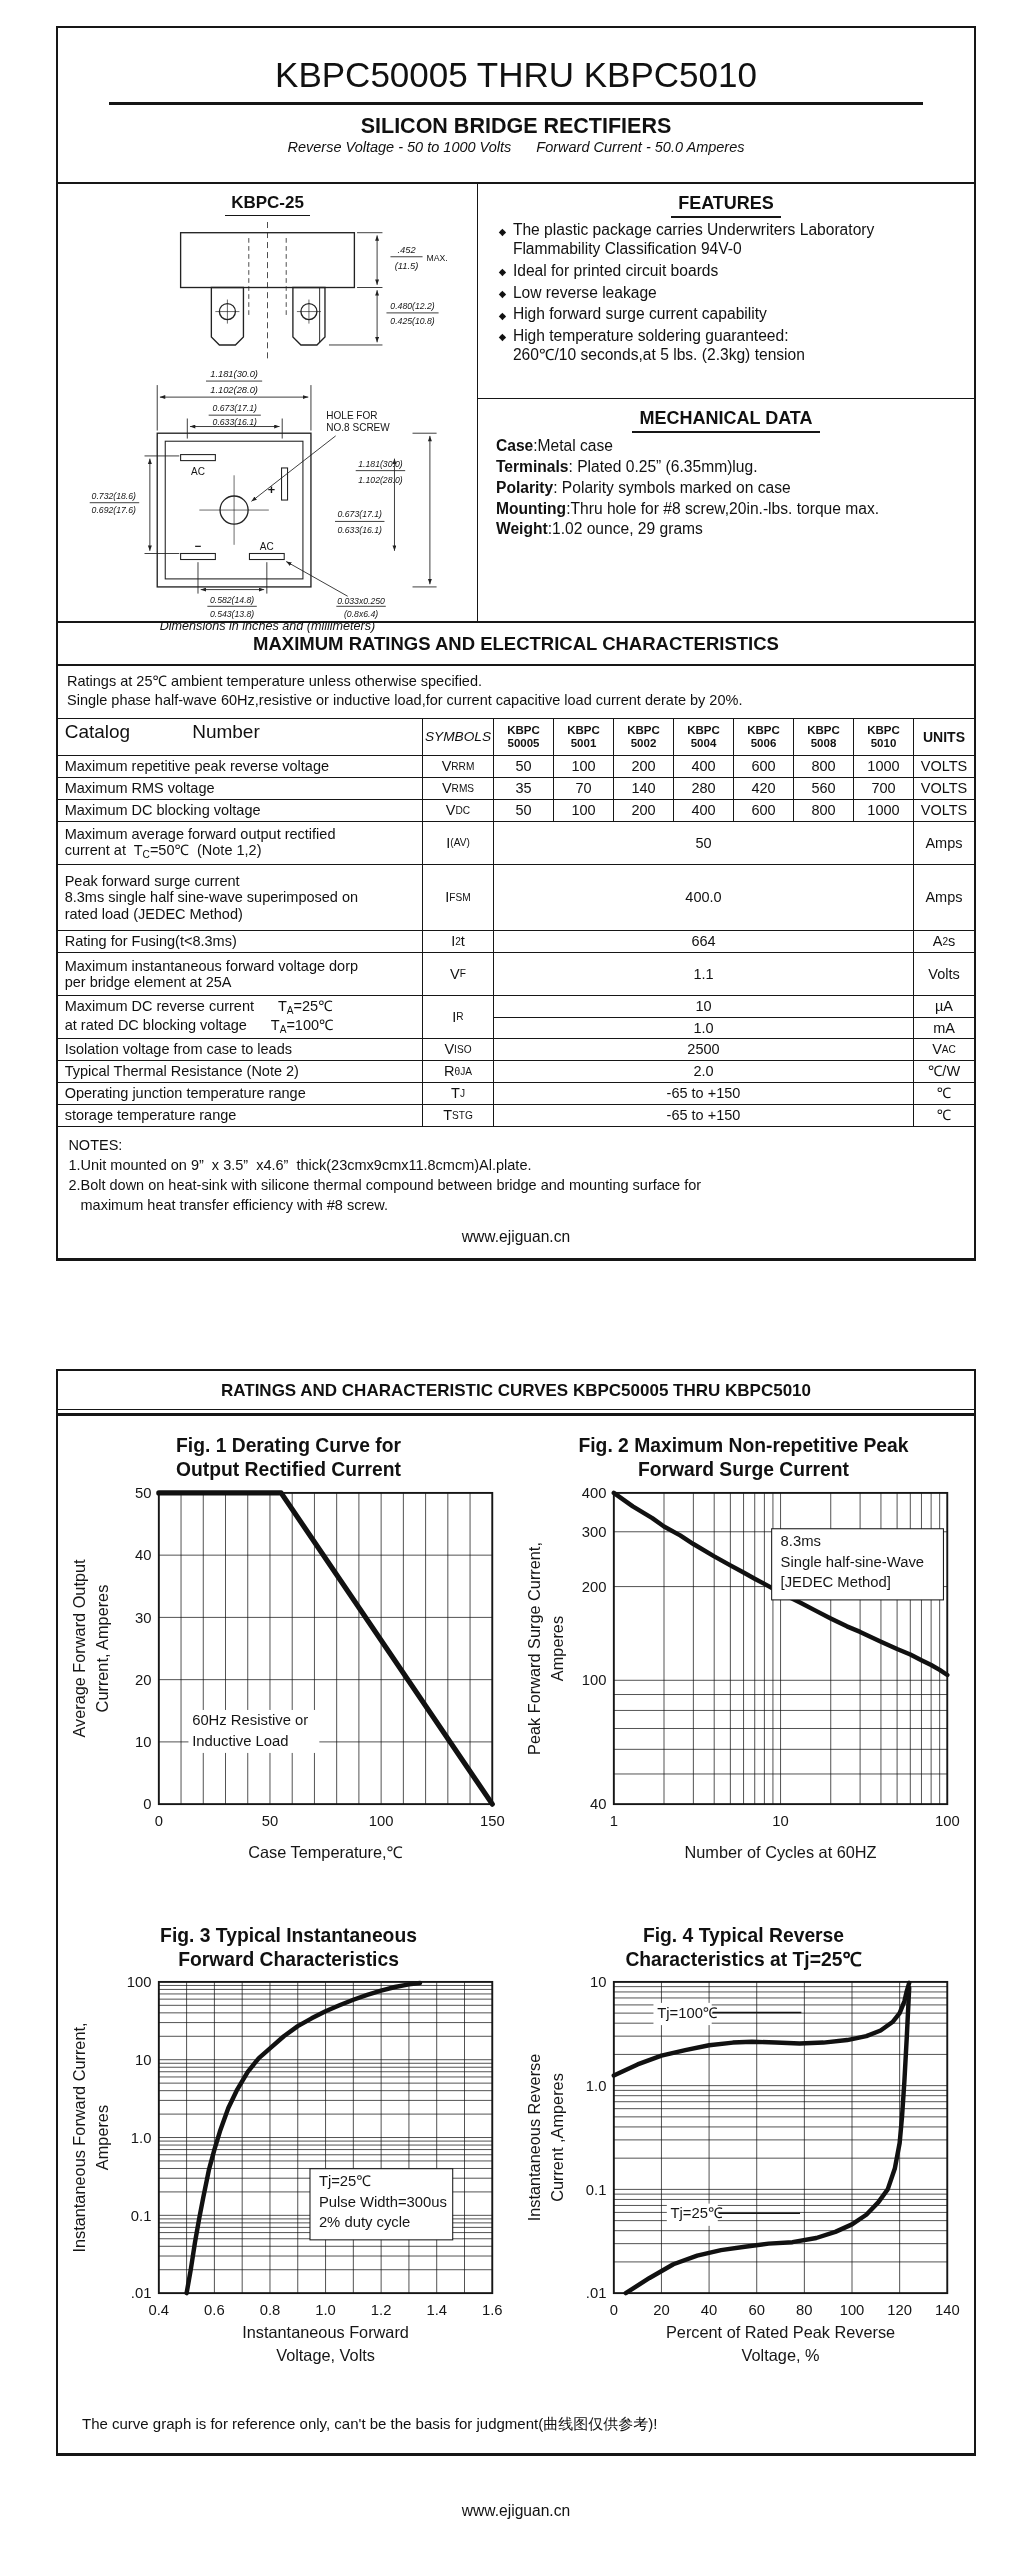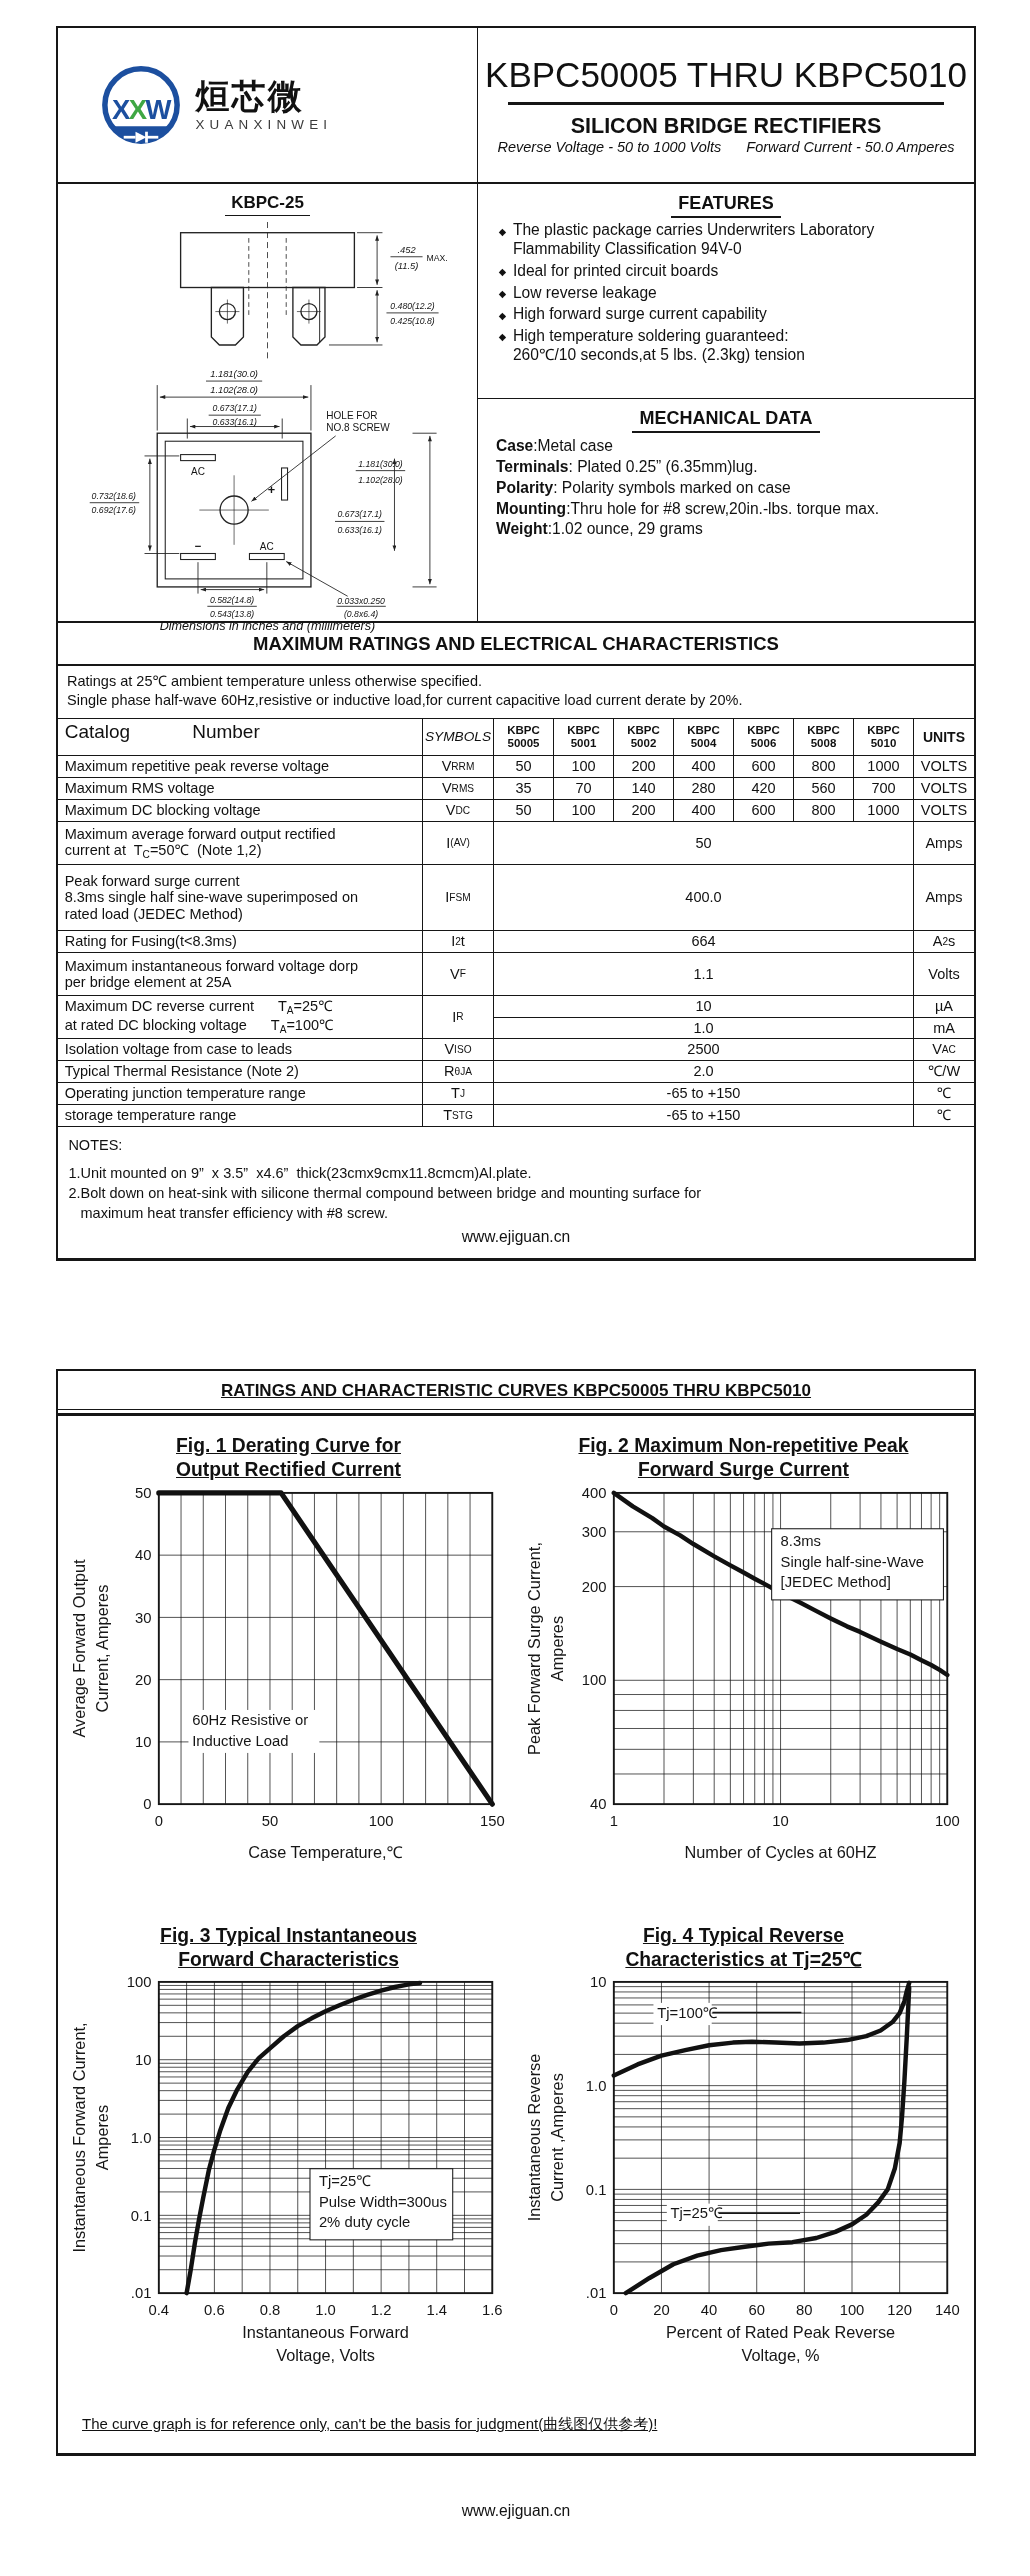--- a/index.html
+++ b/index.html
@@ -49,52 +49,35 @@
   .rt-units-head{font-weight:bold;font-size:14px;}
   .rt-vsplit{flex-direction:column;align-items:stretch;padding:0;}
   .rt-vsplit .half{flex:1;display:flex;align-items:center;justify-content:center;}
   .rt-vsplit .half.top{border-bottom:1.5px solid #161616;}
   sub{font-size:70%;vertical-align:-3px;}
   sup{font-size:70%;vertical-align:3.7px;}
   
   .notes{padding:7.4px 10.4px 0;font-size:14.5px;line-height:1.4;}
   .footer1{margin-top:auto;text-align:center;font-size:15.6px;padding-bottom:12px;}
   
-  .page2{margin-top:108px;height:1087px;border-bottom-width:3.7px;display:flex;flex-direction:column;text-decoration:underline;}
+  .page2{margin-top:108px;height:1087px;border-bottom-width:3.7px;display:flex;flex-direction:column;}
   .banner2{border-bottom:1.5px solid #161616;font-weight:bold;font-size:17px;text-align:center;padding:9.6px 0 8.2px;}
   .rule2{height:3px;background:#161616;margin-top:3px;}
   #figs{display:grid;grid-template-columns:1fr 1fr;padding:18px 3px 0;row-gap:25px;}
   .fig{display:flex;flex-direction:column;align-items:center;}
   .fig-title{font-weight:bold;font-size:19.3px;text-align:center;line-height:1.25;margin-bottom:1.5px;}
   .disclaimer{margin:auto 0 19.3px;padding-left:24px;font-size:15px;}
   .footer2{margin-left:56px;width:920px;text-align:center;font-size:15.6px;margin-top:46px;}
   svg text{font-family:"Liberation Sans",sans-serif;}
 </style>
 </head>
 <body>
 
 <section class="page page1">
   <header class="hd">
-    <div class="logo-cell">
-      <svg width="88" height="88" viewBox="0 0 112 112">
-        <circle cx="56" cy="56" r="46" fill="#ffffff" stroke="#1c4f9f" stroke-width="7"></circle>
-        <path d="M 17 83 A 46 46 0 0 0 95 83 Z" fill="#1c4f9f"></path>
-        <text x="56" y="74" font-size="35" font-weight="bold" text-anchor="middle" letter-spacing="-2"><tspan fill="#1c4f9f">X</tspan><tspan fill="#3fa744">X</tspan><tspan fill="#1c4f9f">W</tspan></text>
-        <g>
-          <line x1="34" y1="97" x2="49" y2="97" stroke="#fff" stroke-width="3.5"></line>
-          <polygon points="49,90 49,104 63,97" fill="#fff"></polygon>
-          <line x1="63" y1="90" x2="63" y2="104" stroke="#fff" stroke-width="3.5"></line>
-          <line x1="63" y1="97" x2="78" y2="97" stroke="#fff" stroke-width="3.5"></line>
-        </g>
-      </svg>
-      <div class="logo-txt">
-        <div class="logo-cn">烜芯微</div>
-        <div class="logo-en">XUANXINWEI</div>
-      </div>
-    </div>
     <div class="title-cell">
       <h1>KBPC50005 THRU KBPC5010</h1>
       <div class="title-rule"></div>
       <h2>SILICON BRIDGE RECTIFIERS</h2>
       <p class="tagline">
         <span>Reverse Voltage - 50 to 1000 Volts</span>
         <span>Forward Current - 50.0 Amperes</span>
       </p>
     </div>
   </header>
@@ -424,21 +407,21 @@
         </div>
         <div class="rt-cell">T<sub>STG</sub></div>
         <div class="rt-cell" style="grid-column: 3 / 10;">-65 to +150</div>
         <div class="rt-cell last">℃</div>
       </div>
     </div>
 
   <div class="notes">
     <div>NOTES:</div>
     <div id="notes-lines">
-        <div style="white-space: pre-wrap; margin-top: 8px;">1.Unit mounted on 9”  x 3.5”  x4.6”  thick(23cmx9cmx11.8cmcm)Al.plate.</div>
+        <div style="white-space: pre-wrap;">1.Unit mounted on 9”  x 3.5”  x4.6”  thick(23cmx9cmx11.8cmcm)Al.plate.</div>
         <div style="white-space: pre-wrap;">2.Bolt down on heat-sink with silicone thermal compound between bridge and mounting surface for</div>
         <div style="white-space: pre-wrap;">   maximum heat transfer efficiency with #8 screw.</div>
       </div>
   </div>
 
   <div class="footer1">www.ejiguan.cn</div>
 </section>
 
 <section class="page page2">
   <div>

